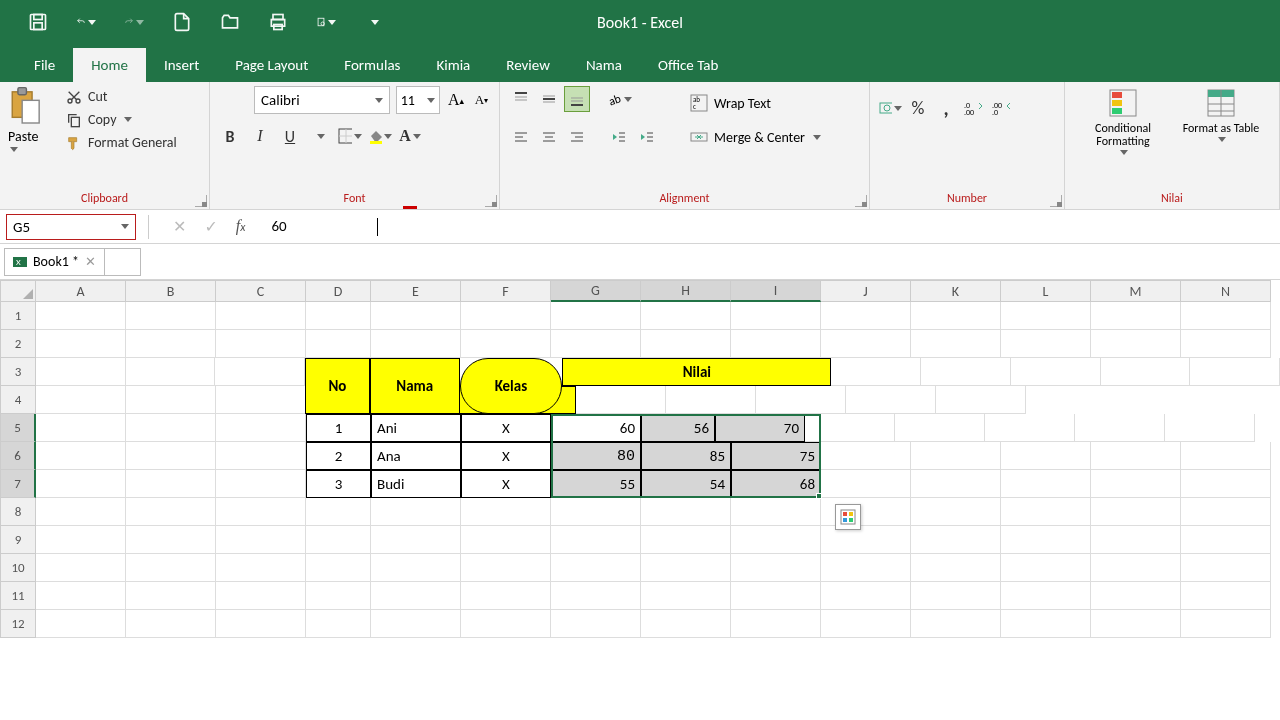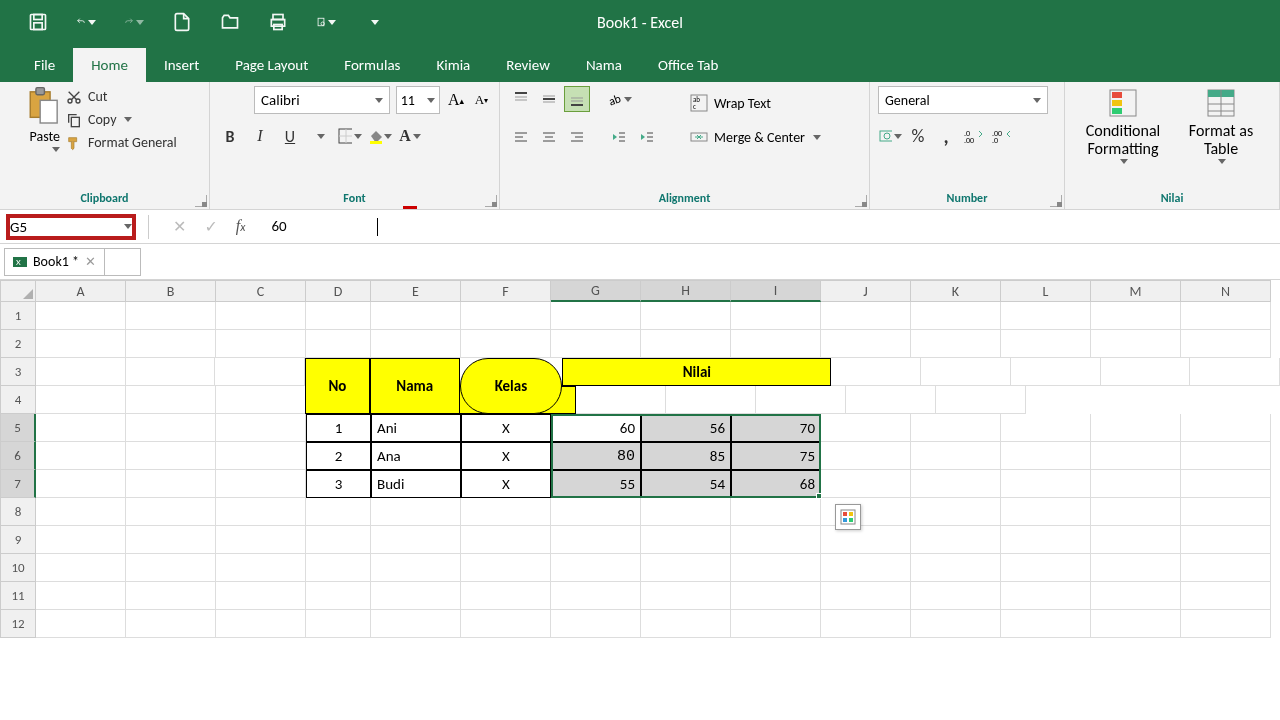--- a/index.html
+++ b/index.html
@@ -17,25 +17,25 @@
   .tab { padding: 8px 18px; color: #fff; font-size: 15px; cursor: pointer; }
   .tab.file { color: #fff; }
   .tab.active { background: #f3f3f3; color: #217346; font-weight: 400; }
   .tellme { display: flex; align-items: center; color: #c6e2d2; font-size: 15px; padding-left: 20px; gap: 6px; }
   .bulb { width: 16px; height: 16px; }
   
   
   .ribbon { height: 128px; background: #f3f3f3; border-bottom: 1px solid #d4d4d4; display: flex; }
   .group { border-right: 1px solid #d4d4d4; padding: 4px 8px 2px 8px; display: flex; flex-direction: column; justify-content: space-between; position: relative; }
   .group-body { flex: 1; display: flex; gap: 6px; }
-  .group-label { text-align: center; font-size: 12px; color: #0f766e; padding-bottom: 2px; position: relative; font-weight: bold; }
+  .group-label { text-align: center; font-size: 12px; color: #b91c1c; padding-bottom: 2px; position: relative; }
   .group-launcher { position: absolute; right: 2px; bottom: 2px; width: 12px; height: 12px; border: 1px solid #aaa; border-left: none; border-top: none; }
   .group-launcher::after { content:''; position:absolute; right:-1px; bottom:-1px; width:5px; height:5px; background:#888; }
   
-  .paste-col { display: flex; flex-direction: column; align-items: flex-end; gap: 2px; width: 52px; }
+  .paste-col { display: flex; flex-direction: column; align-items: flex-start; gap: 2px; width: 52px; }
   .clipboard-btns { display: flex; flex-direction: column; gap: 6px; font-size: 14px; color: #333; padding-top: 2px; }
   .clip-row { display: flex; align-items: center; gap: 6px; }
   .clip-row svg { width: 16px; height: 16px; }
   
   .font-top { display: flex; gap: 6px; align-items: center; margin-left: 36px; }
   .font-name { width: 140px; height: 28px; border: 1px solid #bbb; background: #fff; font-size: 15px; padding: 2px 6px; display:flex; align-items:center; justify-content:space-between; }
   .font-size { width: 46px; height: 28px; border: 1px solid #bbb; background: #fff; font-size: 14px; padding: 2px 4px; display:flex; align-items:center; justify-content:space-between; }
   .font-grow, .font-shrink { width: 20px; height: 26px; display:flex; align-items:center; justify-content:center; font-size:16px; font-family:serif; }
   .font-bottom { display: flex; gap: 6px; align-items: center; margin-top: 10px; }
   .ico-btn { width: 24px; height: 24px; display:flex; align-items:center; justify-content:center; font-size:16px; color:#333; }
@@ -46,25 +46,25 @@
   .align-row { display:flex; gap:2px; }
   .align-btn { width:26px; height:26px; display:flex; align-items:center; justify-content:center; }
   .align-btn.sel { background:#c6e0b4; border:1px solid #6a9e3c; }
   
   .wrap-col { display:flex; flex-direction:column; gap:8px; padding-top:4px; }
   .wrap-btn { display:flex; align-items:center; gap:6px; font-size:14px; padding:4px 6px; }
   
   .num-top { width:170px; height:28px; border:1px solid #bbb; background:#fff; display:flex; align-items:center; justify-content:space-between; padding:0 6px; font-size:14px; }
   .num-bottom { display:flex; gap:4px; margin-top:10px; align-items:center; }
   
-  .styles-btn { display:flex; flex-direction:column; align-items:center; gap:2px; font-size:16px; width:86px; }
+  .styles-btn { display:flex; flex-direction:column; align-items:center; gap:2px; font-size:12px; width:86px; }
   
   
   .formulabar { height: 34px; border-bottom: 1px solid #d4d4d4; display:flex; align-items:center; background:#fff; }
-  .namebox { width:130px; height:26px; border:4px solid #b91c1c; margin-left:6px; display:flex; align-items:center; justify-content:space-between; padding:0 0; font-size:15px; }
+  .namebox { width:130px; height:26px; border:1px solid #b91c1c; margin-left:6px; display:flex; align-items:center; justify-content:space-between; padding:0 6px; font-size:15px; }
   .fb-btns { display:flex; gap:18px; padding:0 18px; }
   .fb-btn { color:#bbb; font-size:16px; }
   .fx { font-style:italic; font-family:serif; font-size:16px; color:#555; }
   .fb-input { flex:1; border:none; font-size:15px; padding:2px 8px; outline:none; position:relative; }
   .text-cursor { display:inline-block; width:1px; height:18px; background:#000; vertical-align:middle; margin-left:90px; }
   
   
   .filetab-row { height:36px; background:#fff; border-bottom:1px solid #d4d4d4; display:flex; align-items:center; padding-left:4px; }
   .filetab { height:28px; border:1px solid #bbb; background:#fff; display:flex; align-items:center; gap:6px; padding:0 8px; font-size:14px; }
   .filetab-close { color:#999; font-size:13px; }
@@ -352,24 +352,20 @@
             <span class="caret"></span>
           </div>
       </div>
     </div>
     <div class="group-label">Alignment</div>
     <div class="group-launcher"></div>
   </div>
 
   <div class="group" style="width:195px">
     <div style="flex:1">
-      <div class="num-top">
-          <span>General</span>
-          <span class="caret"></span>
-        </div>
       <div class="num-bottom">
         <div class="ico-btn dd">
             <svg width="18" height="18">
               <rect x="2" y="4" width="14" height="10" fill="none" stroke="#4a8"></rect>
               <circle cx="9" cy="9" r="3" fill="none" stroke="#4a8"></circle>
             </svg>
             <span class="caret"></span>
           </div>
         <div class="ico-btn" style="font-size:18px">%</div>
         <div class="ico-btn" style="font-size:20px;font-weight:bold">,</div>
@@ -530,21 +526,21 @@
     </div>
     <div class="row">
       <div class="rowh sel">5</div>
       <div class="cell" style="width: 90px;"></div>
       <div class="cell" style="width: 90px;"></div>
       <div class="cell" style="width: 90px;"></div>
       <div class="cell dat c" style="width: 65px;">1</div>
       <div class="cell dat" style="width: 90px;">Ani</div>
       <div class="cell dat c" style="width: 90px;">X</div>
       <div class="cell dat r active" style="width: 90px;">60</div>
-      <div class="cell dat r sel" style="width: 90px;">56</div>
+      <div class="cell dat r sel" style="width: 74px;">56</div>
       <div class="cell dat r sel" style="width: 90px;">70</div>
       <div class="cell" style="width: 90px;"></div>
       <div class="cell" style="width: 90px;"></div>
       <div class="cell" style="width: 90px;"></div>
       <div class="cell" style="width: 90px;"></div>
       <div class="cell" style="width: 90px;"></div>
     </div>
     <div class="row">
       <div class="rowh sel">6</div>
       <div class="cell" style="width: 90px;"></div>

